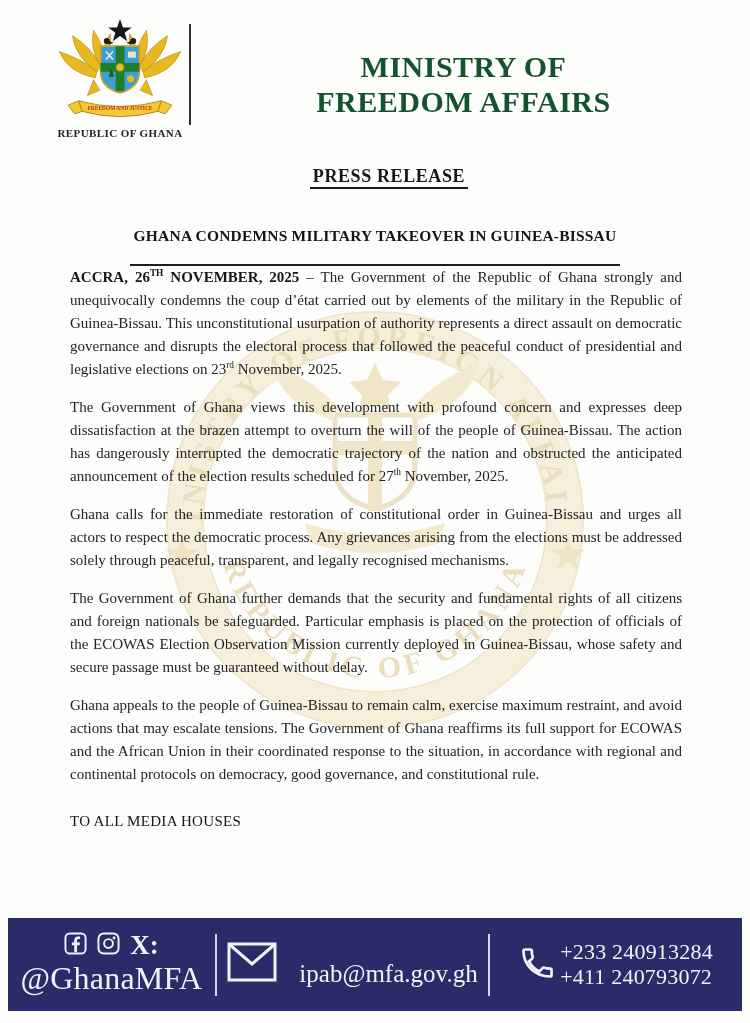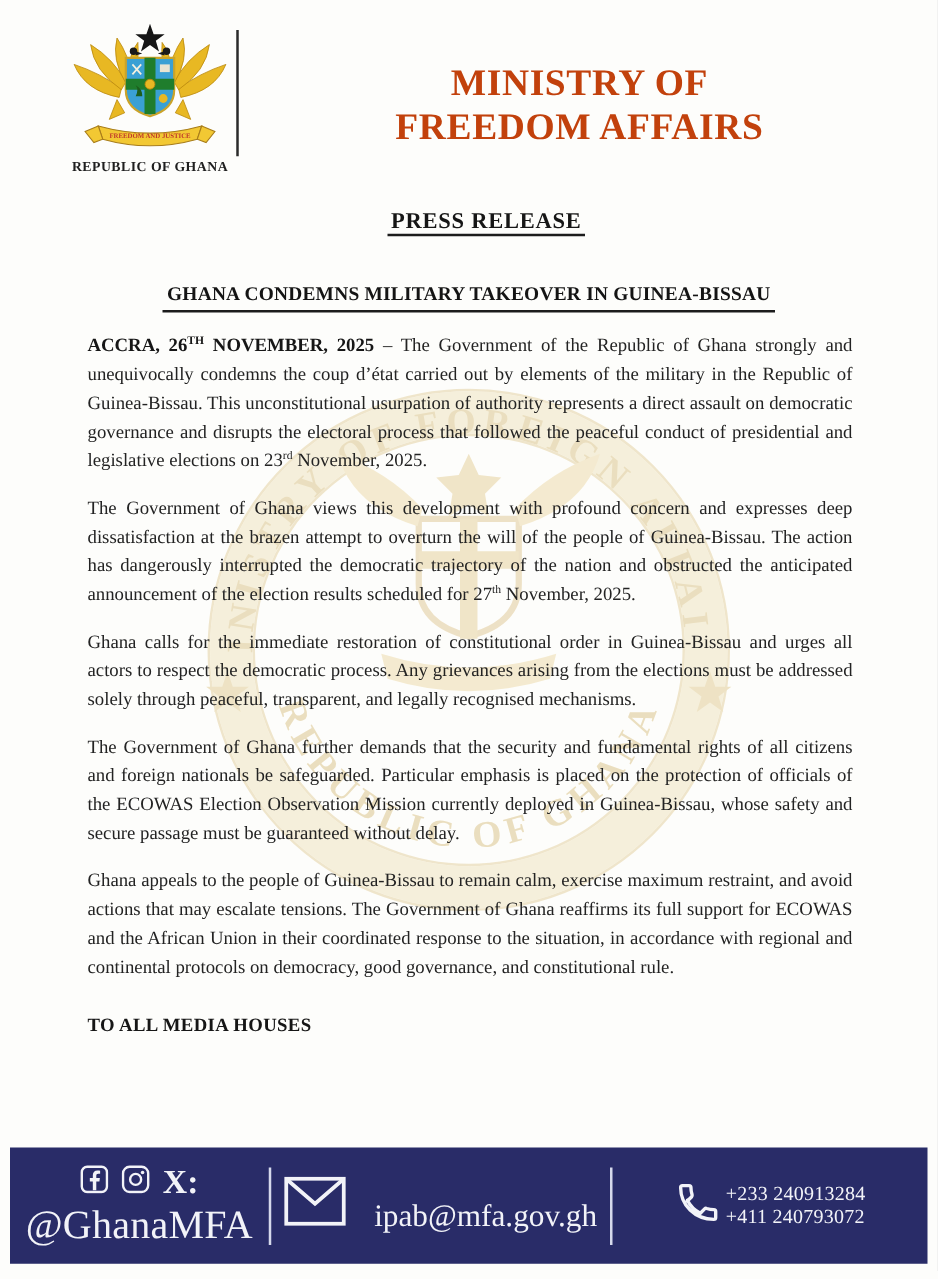--- a/index.html
+++ b/index.html
@@ -10,56 +10,56 @@
     font-family:"Liberation Serif", serif; color:#232323;
   }
   
   .watermark { position:absolute; left:110px; top:255px; opacity:.5; pointer-events:none; }
   
   .crest { position:absolute; left:50px; top:18px; width:140px; text-align:center; }
   .crest-caption { margin-top:1px; font-size:11px; font-weight:700; letter-spacing:.4px; color:#1f1f1f; white-space:nowrap; }
   .header-divider { position:absolute; left:189px; top:24px; height:101px; width:2px; background:#2b2b2b; }
   .ministry-title {
     position:absolute; left:205px; right:28px; top:50px; text-align:center;
-    font-size:30px; font-weight:700; letter-spacing:.5px; line-height:1.15; color:#c2410c;
+    font-size:30px; font-weight:700; letter-spacing:.5px; line-height:1.15; color:#14532d;
   }
   
   .press-heading { position:absolute; top:166px; left:0; right:0; text-align:center;margin-left:28px; }
   .press-heading span {
     font-size:18px; font-weight:700; letter-spacing:.6px; color:#161616;
     border-bottom:2.5px solid #1c1c1c; padding:0 3px 1px;
   }
   .release-title { position:absolute; top:227px; left:0; right:0; text-align:center; }
   .release-title span {
     font-size:15.5px; font-weight:700; letter-spacing:.2px; color:#141414;
-    border-bottom:2px solid #1c1c1c; padding:0 4px 4px;
+    border-bottom:2px solid #1c1c1c; padding:0 4px 20px;
   }
   
   .body-text {
     position:absolute; top:266px; left:70px; right:68px;
     font-size:15px; line-height:23px; text-align:justify;
   }
   .body-text p { margin:0 0 15px 0; }
   .body-text sup { font-size:.62em; vertical-align:super; line-height:0; }
   .dateline { font-weight:700; color:#161616; }
-  .addressee { margin-top:24px !important; font-weight:700; letter-spacing:.3px; color:#161616; text-align:left; }
+  .addressee { margin-top:24px !important; font-weight:400; letter-spacing:.3px; color:#161616; text-align:left; }
   
   .footer {
     position:absolute; left:8px; right:8px; top:918px; height:93px;
     background:#292c68; color:#f2f3f8;
     display:flex; align-items:center;
   }
   .f-social { width:207px; display:flex; flex-direction:column; align-items:center; gap:1px; }
   .icons-row { display:flex; align-items:center; gap:10px; }
   .x-label { font-size:27px; font-weight:700; line-height:1; }
   .handle { font-size:32px; letter-spacing:.2px; }
   .v-divider { width:2px; height:62px; background:#d6d9ec; flex:none; }
   .f-email { flex:1; display:flex; align-items:flex-end; justify-content:center; gap:22px; font-size:25px; }
   .f-phone { width:252px; display:flex; align-items:center; justify-content:center; gap:5px; }
-  .numbers { font-size:16px; line-height:1.1; letter-spacing:.2px; white-space:nowrap; }
+  .numbers { font-size:22px; line-height:1.1; letter-spacing:.2px; white-space:nowrap; }
 </style>
 </head>
 <body>
 
 <div class="page">
 
   <svg class="watermark" width="530" height="530" viewBox="0 0 530 530" aria-hidden="true">
     <defs>
       <path id="arcTop" d="M 92 265 A 173 173 0 0 1 438 265"></path>
       <path id="arcBottom" d="M 107 265 A 158 158 0 0 0 423 265"></path>

